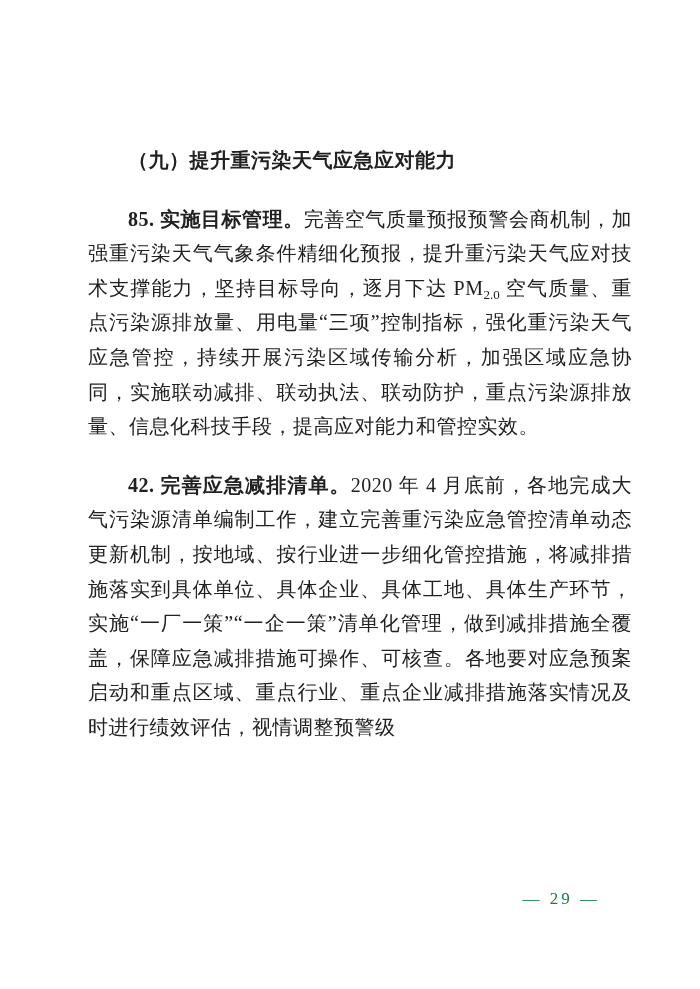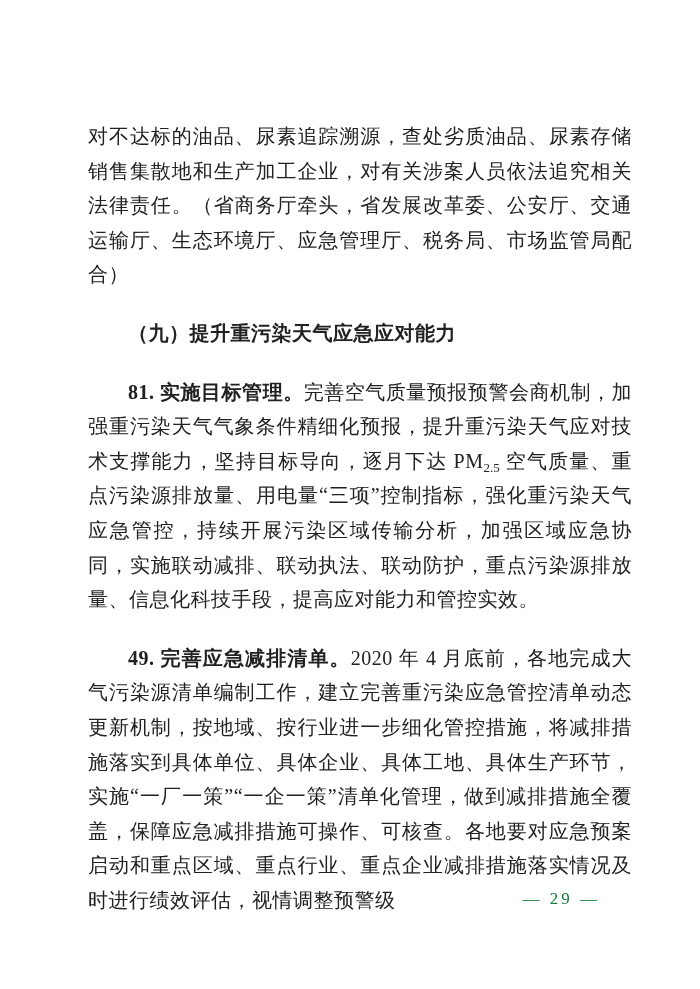--- a/index.html
+++ b/index.html
@@ -57,19 +57,18 @@
     letter-spacing: 3px;
     color: #15803d;
     white-space: nowrap;
   }
 </style>
 </head>
 <body>
 
 <div class="page">
   <div class="body-text">
-      <p><span>对不达标的油品、尿素追踪溯源，查处劣质油品、尿素存储销售集散地和生产加工企业，对有关涉案人员依法追究相关法律责任。（省商务厅牵头，省发展改革委、公安厅、交通运输厅、生态环境厅、应急管理厅、税务局、市场监管局配合）</span></p>
       <p class="indent"><span class="b">（九）提升重污染天气应急应对能力</span></p>
-      <p class="indent"><span class="b">81. 实施目标管理。</span><span>完善空气质量预报预警会商机制，加强重污染天气气象条件精细化预报，提升重污染天气应对技术支撑能力，坚持目标导向，逐月下达 PM</span><sub class="small">2.5</sub><span> 空气质量、重点污染源排放量、用电量“三项”控制指标，强化重污染天气应急管控，持续开展污染区域传输分析，加强区域应急协同，实施联动减排、联动执法、联动防护，重点污染源排放量、信息化科技手段，提高应对能力和管控实效。</span></p>
-      <p class="indent"><span class="b">49. 完善应急减排清单。</span><span>2020 年 4 月底前，各地完成大气污染源清单编制工作，建立完善重污染应急管控清单动态更新机制，按地域、按行业进一步细化管控措施，将减排措施落实到具体单位、具体企业、具体工地、具体生产环节，实施“一厂一策”“一企一策”清单化管理，做到减排措施全覆盖，保障应急减排措施可操作、可核查。各地要对应急预案启动和重点区域、重点行业、重点企业减排措施落实情况及时进行绩效评估，视情调整预警级</span></p>
+      <p class="indent"><span class="b">85. 实施目标管理。</span><span>完善空气质量预报预警会商机制，加强重污染天气气象条件精细化预报，提升重污染天气应对技术支撑能力，坚持目标导向，逐月下达 PM</span><sub class="small">2.0</sub><span> 空气质量、重点污染源排放量、用电量“三项”控制指标，强化重污染天气应急管控，持续开展污染区域传输分析，加强区域应急协同，实施联动减排、联动执法、联动防护，重点污染源排放量、信息化科技手段，提高应对能力和管控实效。</span></p>
+      <p class="indent"><span class="b">42. 完善应急减排清单。</span><span>2020 年 4 月底前，各地完成大气污染源清单编制工作，建立完善重污染应急管控清单动态更新机制，按地域、按行业进一步细化管控措施，将减排措施落实到具体单位、具体企业、具体工地、具体生产环节，实施“一厂一策”“一企一策”清单化管理，做到减排措施全覆盖，保障应急减排措施可操作、可核查。各地要对应急预案启动和重点区域、重点行业、重点企业减排措施落实情况及时进行绩效评估，视情调整预警级</span></p>
     </div>
   <div class="pageno">— 29 —</div>
 </div>
 
 </body></html>

